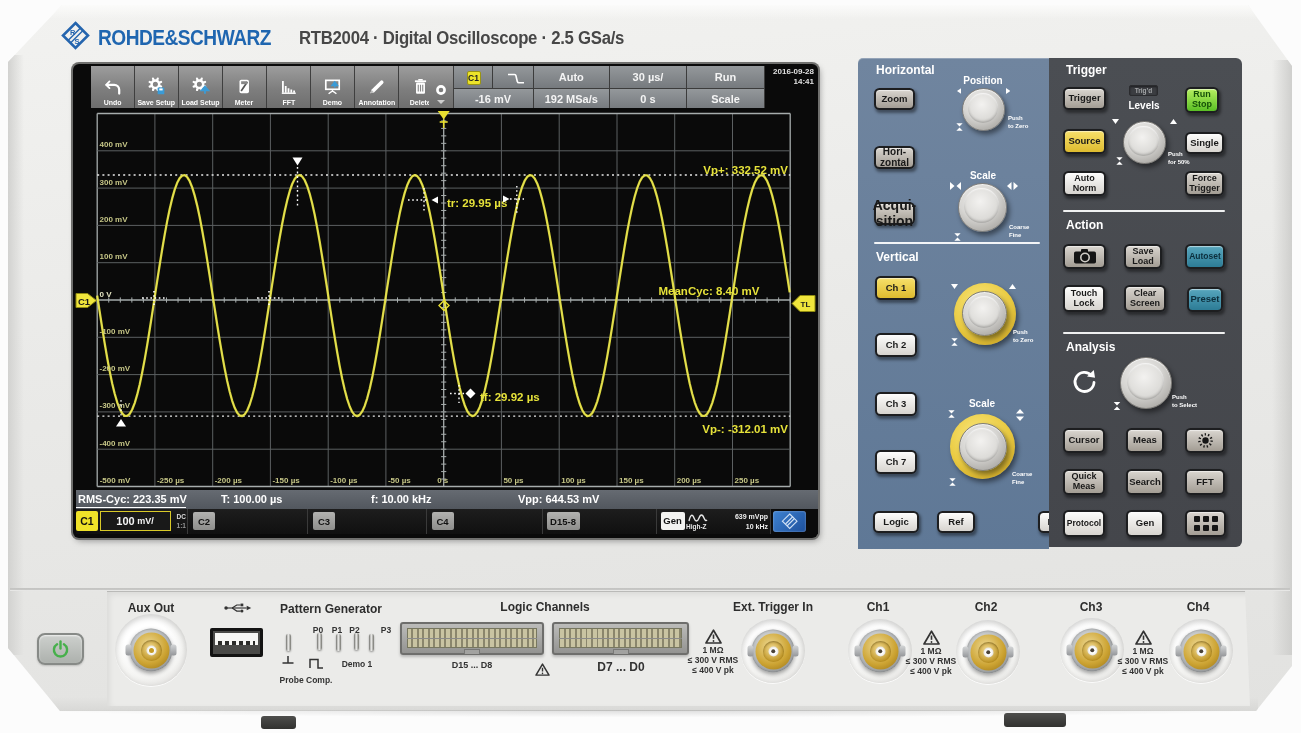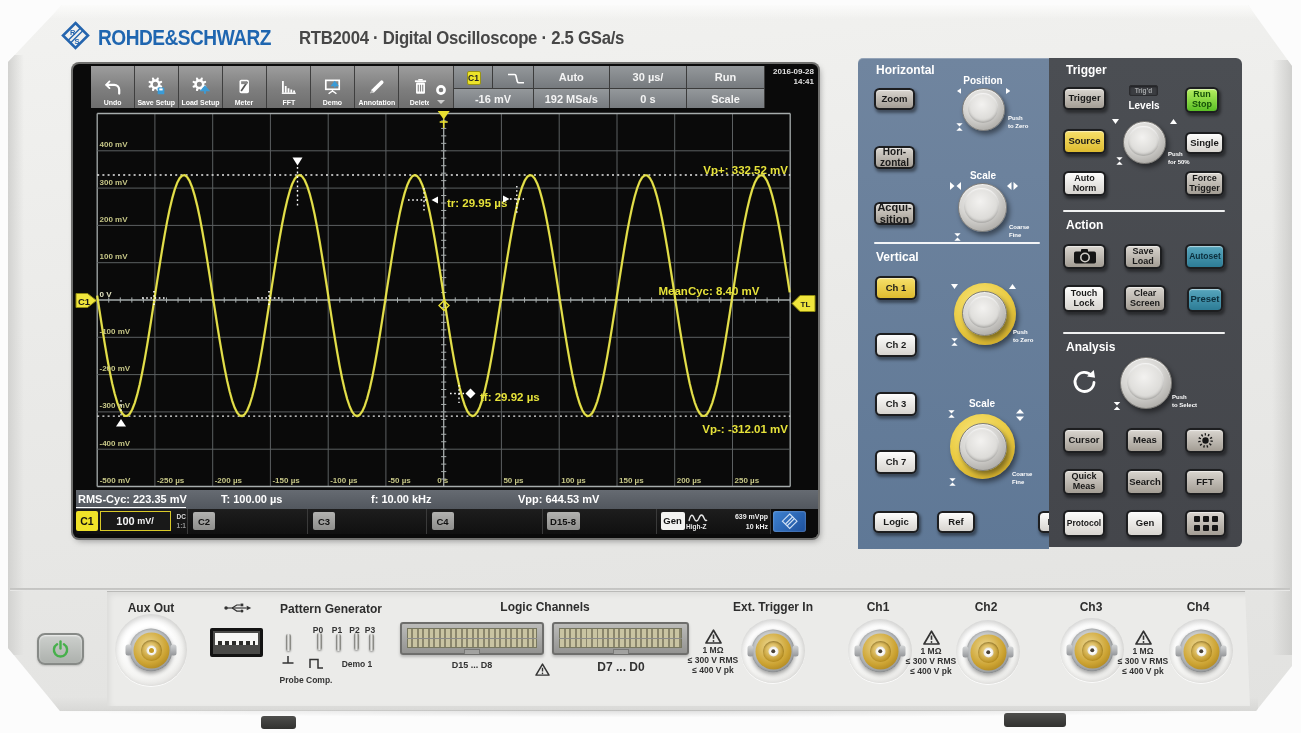--- a/index.html
+++ b/index.html
@@ -437,21 +437,21 @@
   </svg>
 <svg class="a" style="left:1007px;top:182px" width="11" height="8" viewBox="0 0 11 8">
     <path d="M4.5 0 V8 L0 4 Z" fill="#fff"></path>
     <path d="M6.5 0 V8 L11 4 Z" fill="#fff"></path>
   </svg>
 <div class="knob" style="left:957.5px;top:182.5px;width:49px;height:49px"></div>
 <div class="a tiny" style="left:1009px;top:223px">Coarse<br>Fine</div>
 <svg class="a" style="left:954px;top:233px" width="7" height="8" viewBox="0 0 10 11">
     <path d="M0.5 0 H9.5 L5 4.8 Z M0.5 11 H9.5 L5 6.2 Z" fill="#fff"></path>
   </svg>
-<div class="btn bg" style="left:874px;top:202px;width:41px;height:23px;font-size:11px">Acqui-<br>sition</div>
+<div class="btn bg" style="left:874px;top:202px;width:41px;height:23px;font-size:14px">Acqui-<br>sition</div>
 <div class="a psep" style="left:874px;top:242px;width:166px"></div>
 <div class="a ptitle" style="left:876px;top:250px">Vertical</div>
 <div class="btn by" style="left:875px;top:276px;width:42px;height:24px">Ch 1</div>
 <svg class="a" style="left:951px;top:284px" width="7.0" height="5.0" viewBox="0 0 7.0 5.0">
     <path d="M0 0 H7.0 L3.5 5.0 Z" fill="#fff"></path>
   </svg>
 <svg class="a" style="left:1009px;top:284px" width="7.0" height="5.0" viewBox="0 0 7.0 5.0">
     <path d="M0 5.0 H7.0 L3.5 0 Z" fill="#fff"></path>
   </svg>
 <div class="yring" style="left:953.5px;top:282.5px;width:62px;height:62px"></div>
@@ -586,21 +586,21 @@
   </div>
 <div class="a blab" style="left:276px;top:602px;width:110px">Pattern Generator</div>
 <div class="pin" style="left:286px;top:634px"></div>
 <div class="pin" style="left:317px;top:633px"></div>
 <div class="pin" style="left:336px;top:634px"></div>
 <div class="pin" style="left:353.5px;top:633px"></div>
 <div class="pin" style="left:368.5px;top:634px"></div>
 <div class="a slab" style="left:311px;top:624.5px;width:14px">P0</div>
 <div class="a slab" style="left:330px;top:624.5px;width:14px">P1</div>
 <div class="a slab" style="left:347.5px;top:624.5px;width:14px">P2</div>
-<div class="a slab" style="left:363px;top:624.5px;width:14px">P3</div>
+<div class="a slab" style="left:379px;top:624.5px;width:14px">P3</div>
 <svg class="a" style="left:281px;top:656px" width="14" height="13" viewBox="0 0 14 13">
     <path d="M7 0 V7 M1.5 7 H12.5" stroke="#333" stroke-width="1.5"></path>
   </svg>
 <svg class="a" style="left:309px;top:656px" width="15" height="13" viewBox="0 0 15 13">
     <path d="M1 12 V3.5 H9 V12 H14" stroke="#333" stroke-width="1.5" fill="none"></path>
   </svg>
 <div class="a slab" style="left:337px;top:659px;width:40px">Demo 1</div>
 <div class="a slab" style="left:278px;top:675px;width:56px">Probe Comp.</div>
 <div class="a blab" style="left:495px;top:600px;width:100px">Logic Channels</div>
 <div class="lc" style="left:400px;top:622px;width:144px;height:33px">

